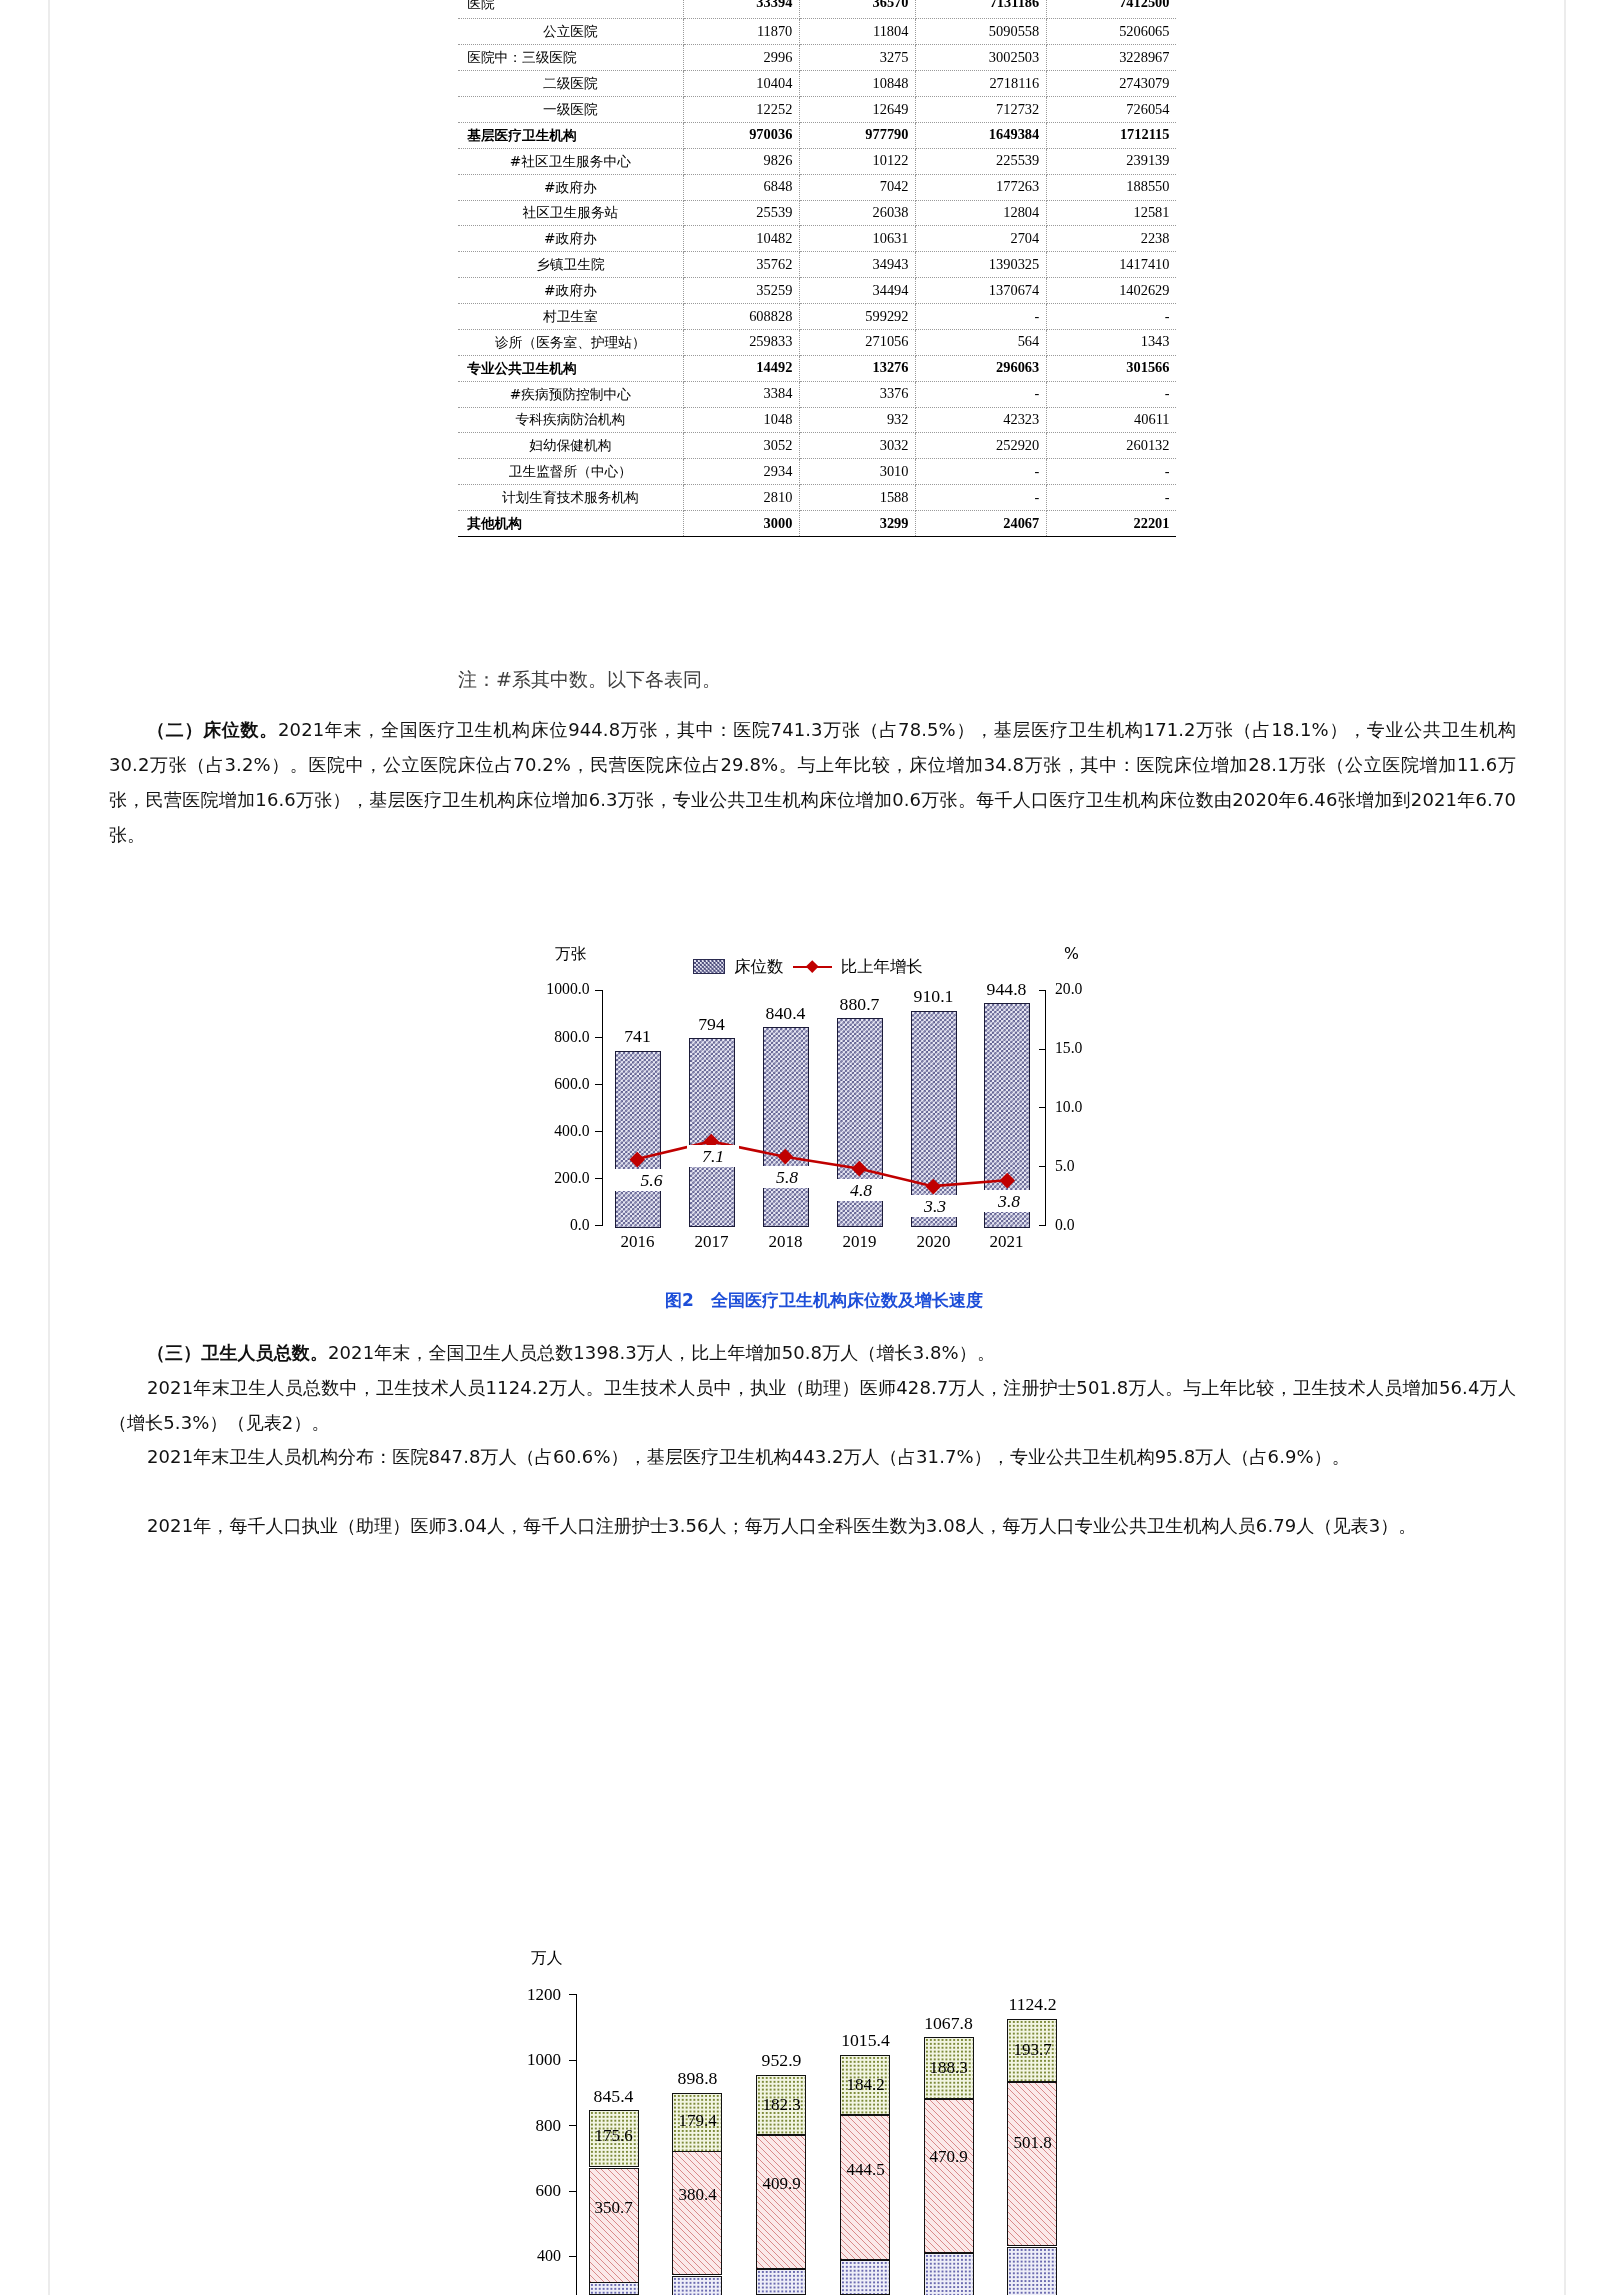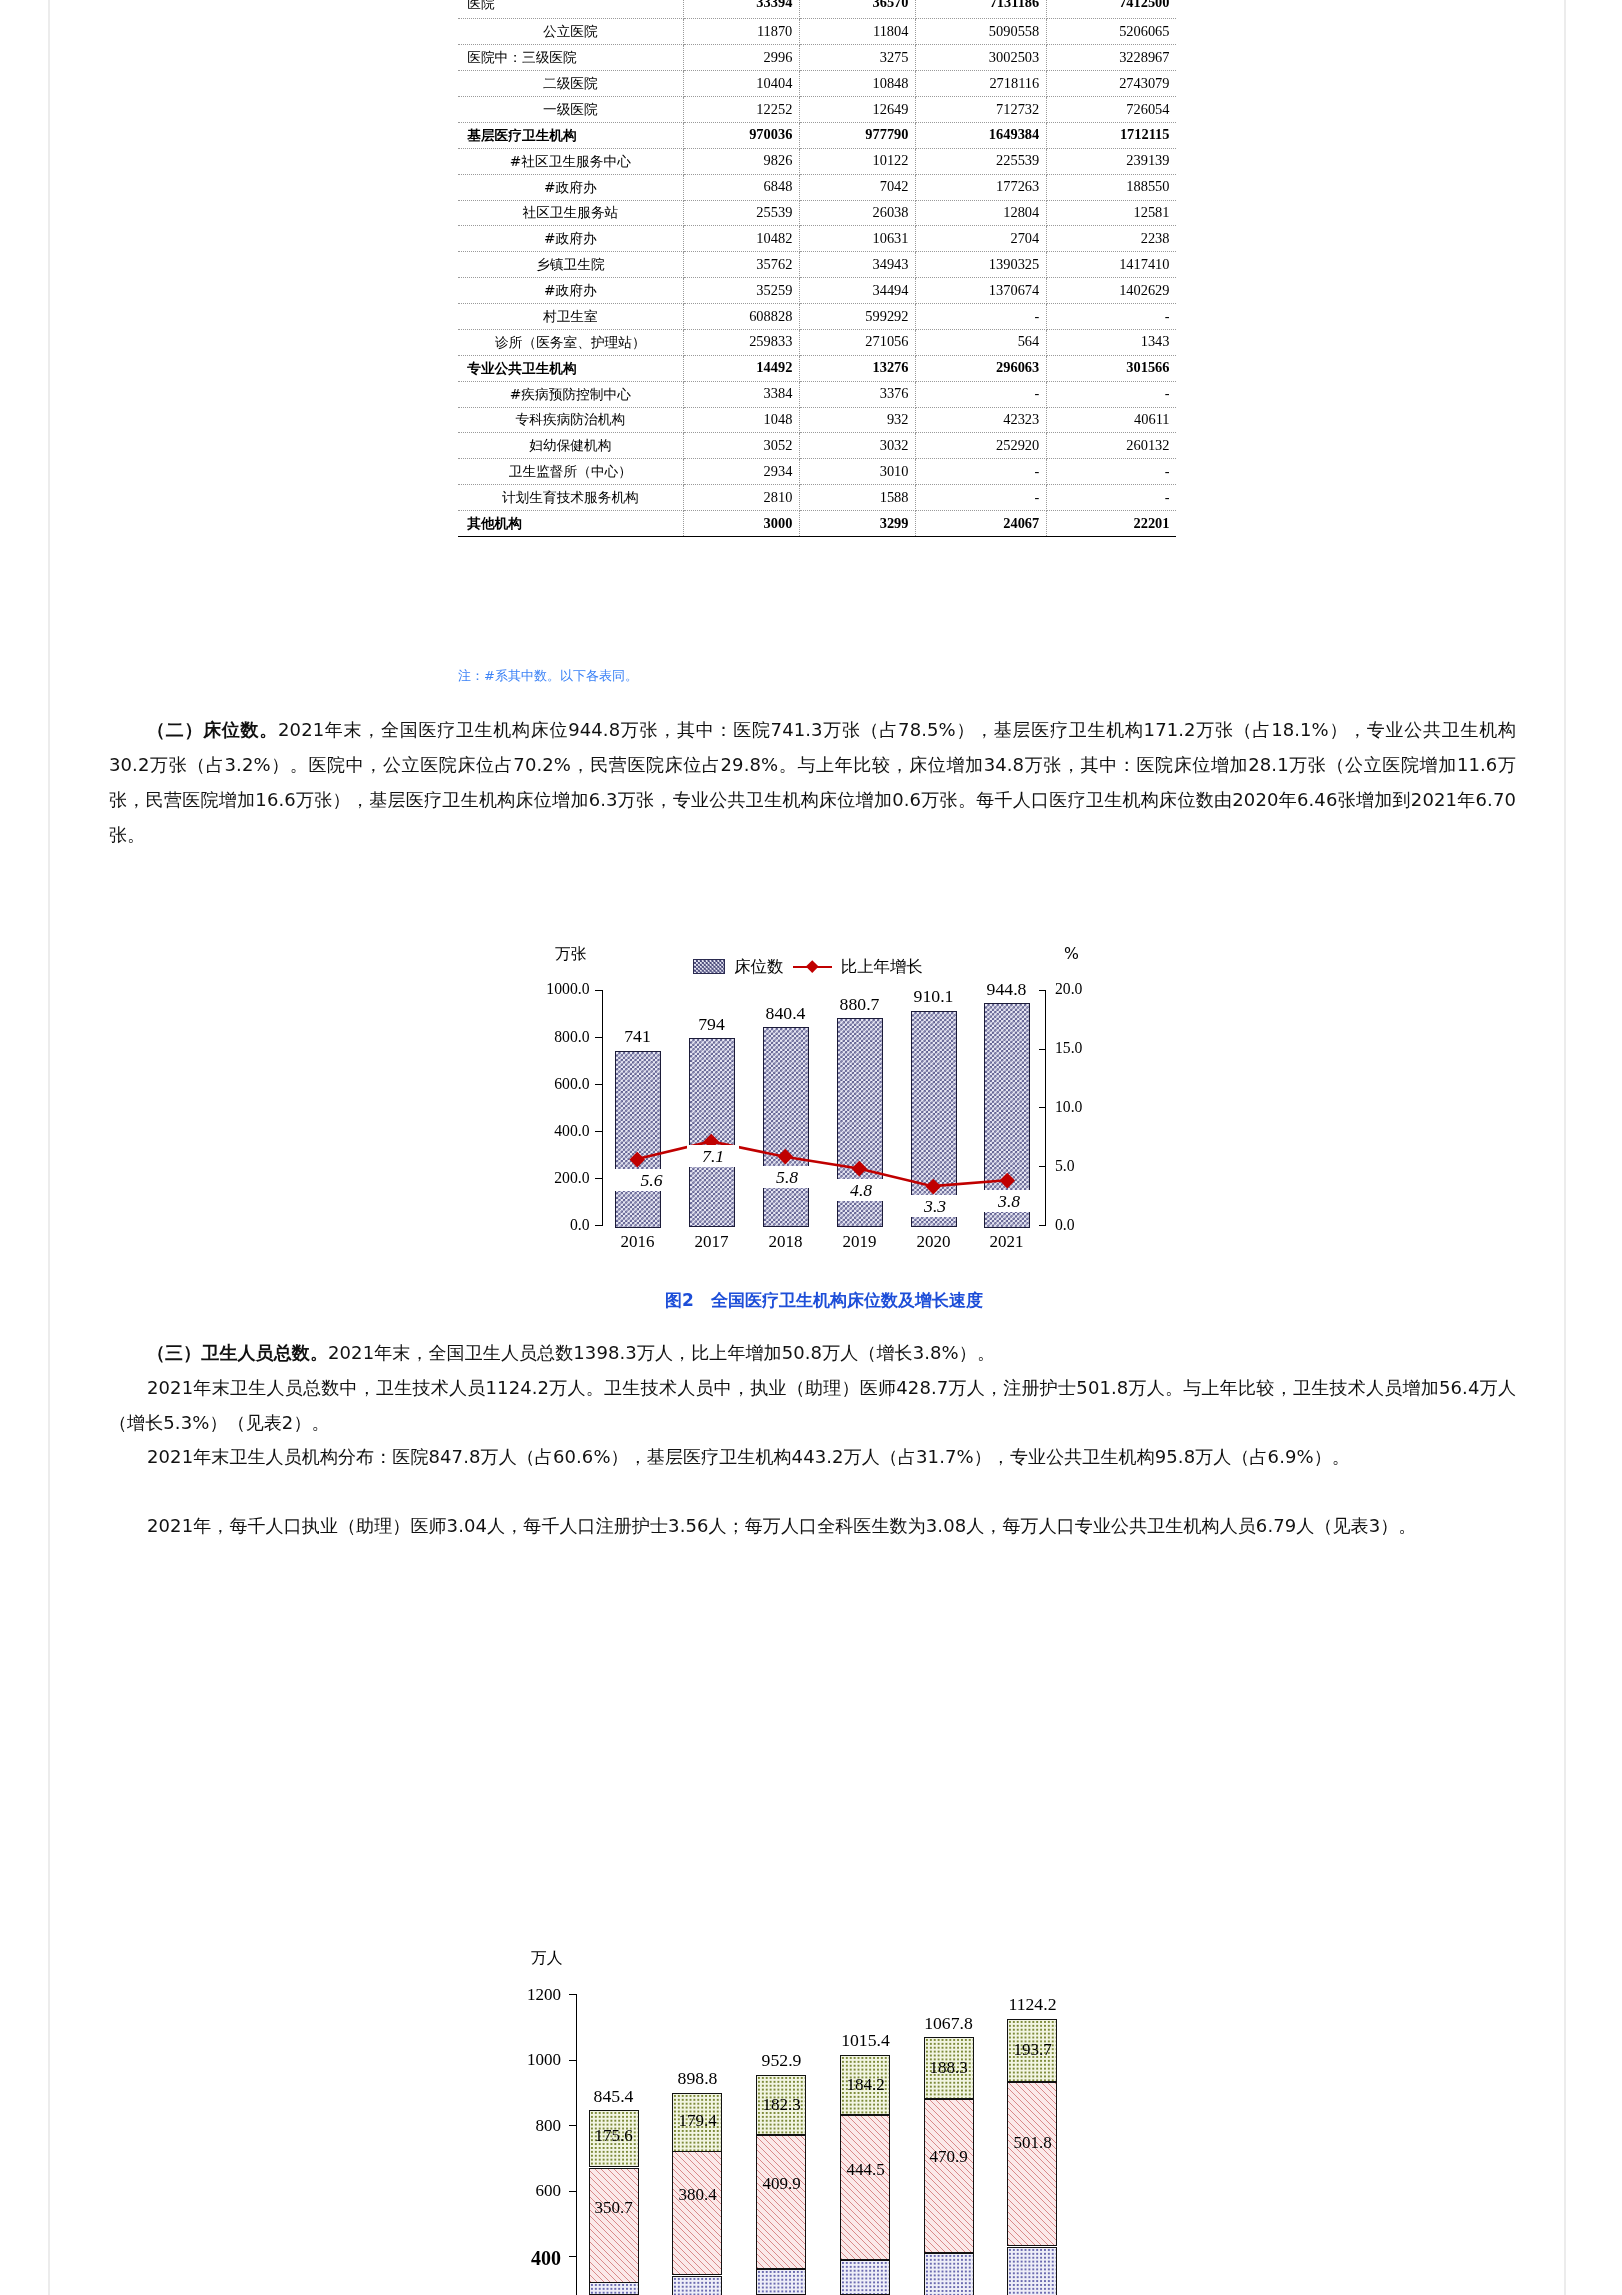--- a/index.html
+++ b/index.html
@@ -33,21 +33,21 @@
     font-family:"Liberation Serif","DejaVu Serif",serif;font-size:14.4px;
   }
   table.stat td.num.last{border-right:none;}
   table.stat tr.bold td{font-weight:bold;}
   table.stat tr.solidbot td{border-bottom:1.3px solid #000;}
   .i0{padding-left:9.2px !important;}
   .ctr{text-align:center !important;}
   .tbl-note{
     position:absolute;left:458px;top:667px;
     font-family:"DejaVu Sans","Liberation Sans",sans-serif;
-    font-size:13px;color:#3b82f6;
+    font-size:19px;color:#404040;
   }
   
   .clip-row td{
     position:relative;overflow:hidden;height:9.2px;padding-top:0 !important;
     padding-bottom:2px !important;
   }
   .clip-row .clip-inner{display:block;margin-top:-10.5px;}
 
   
   .para{
@@ -437,21 +437,21 @@
       <div class="yaxis" style="left:92px;top:77px;height:301px;"></div>
       <div class="ytick" style="left:85px;top:77px;"></div>
       <div class="ytick" style="left:85px;top:143px;"></div>
       <div class="ytick" style="left:85px;top:208px;"></div>
       <div class="ytick" style="left:85px;top:274px;"></div>
       <div class="ytick" style="left:85px;top:339px;"></div>
       <div class="ytxt" style="left:0px;top:68px;width:77px;font-size:17px;">1200</div>
       <div class="ytxt" style="left:0px;top:133px;width:77px;font-size:17px;">1000</div>
       <div class="ytxt" style="left:0px;top:199px;width:77px;font-size:17px;">800</div>
       <div class="ytxt" style="left:0px;top:264px;width:77px;font-size:17px;">600</div>
-      <div class="ytxt" style="left:0px;top:330px;width:77px;font-size:20px;font-weight:bold;">400</div>
+      <div class="ytxt" style="left:0px;top:330px;width:77px;font-size:16px;">400</div>
 
       <div class="sbar top" style="left:105px;width:50px;top:193px;height:57px;"></div>
       <div class="sbar mid" style="left:105px;width:50px;top:251px;height:115px;"></div>
       <div class="sbar bot" style="left:105px;width:50px;top:365px;height:13px;"></div>
       <div class="stot" style="left:90px;top:169px;width:79px;">845.4</div>
       <div class="sval" style="left:90px;top:209px;width:79px;">175.6</div>
       <div class="sval" style="left:90px;top:281px;width:79px;">350.7</div>
 
       <div class="sbar top" style="left:188px;width:50px;top:176px;height:59px;"></div>
       <div class="sbar mid" style="left:188px;width:50px;top:234px;height:124px;"></div>

